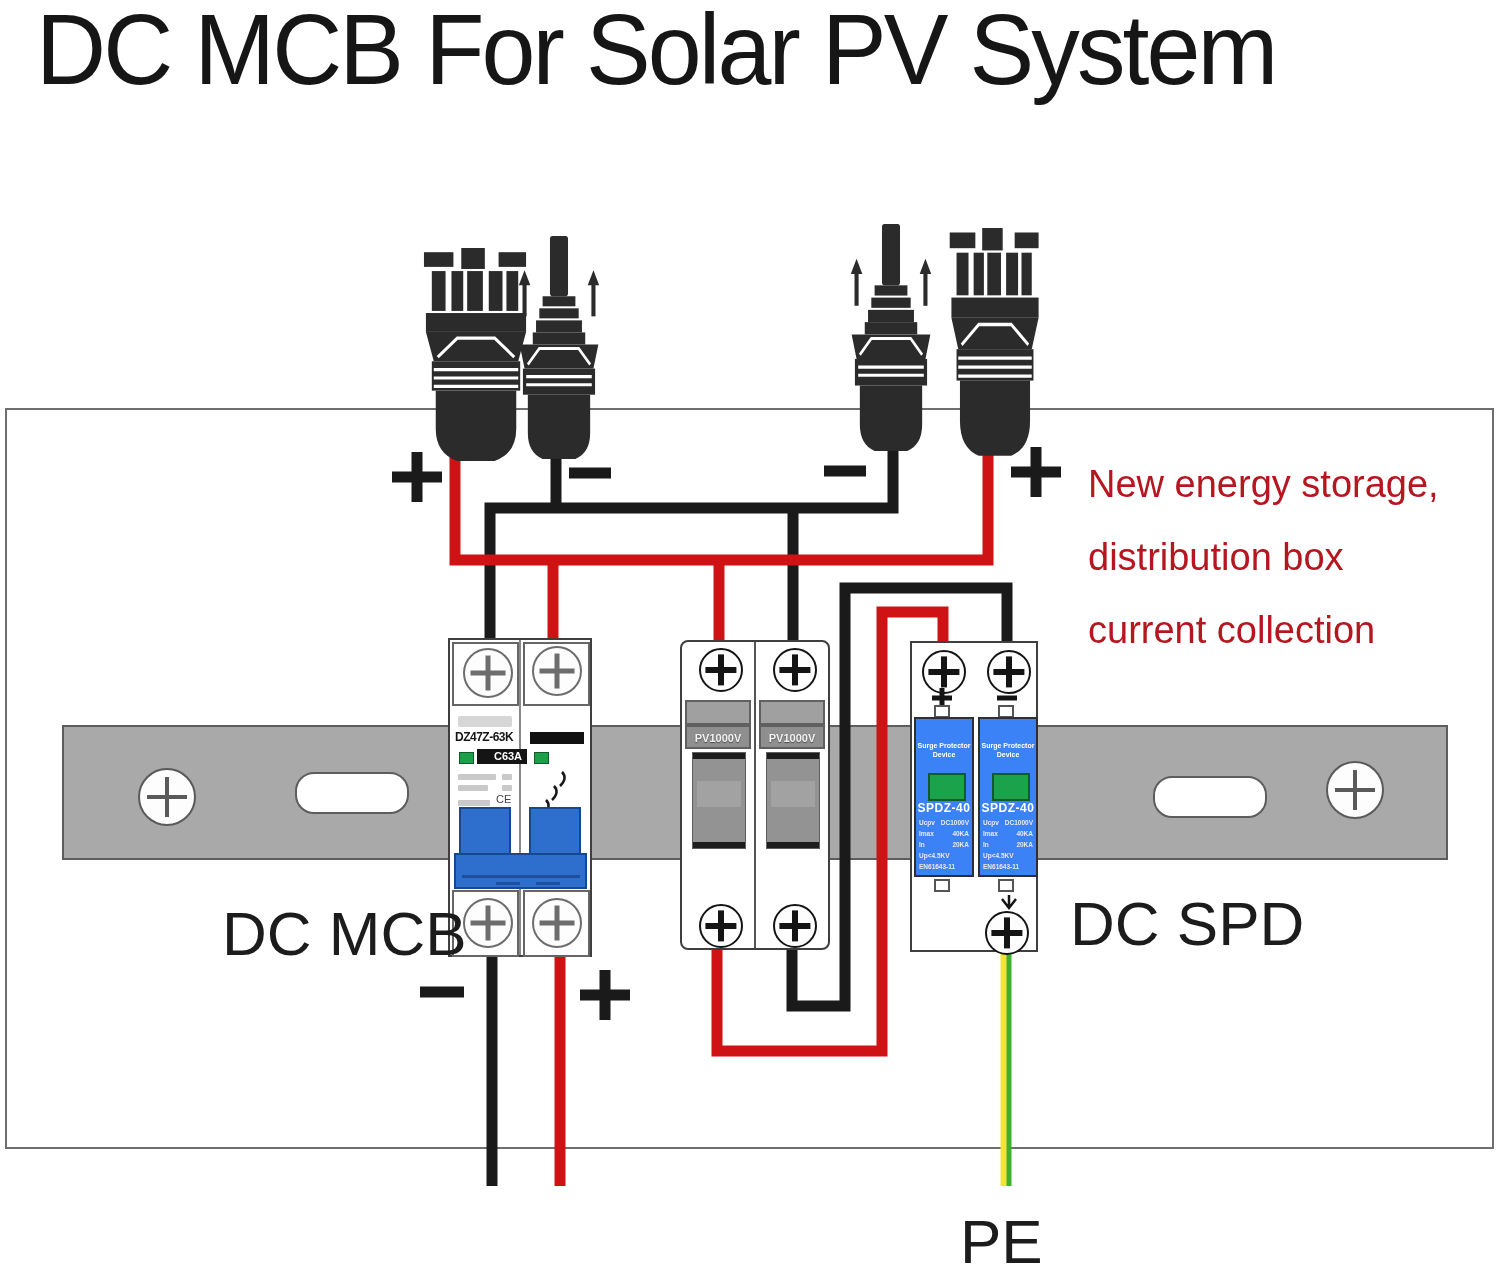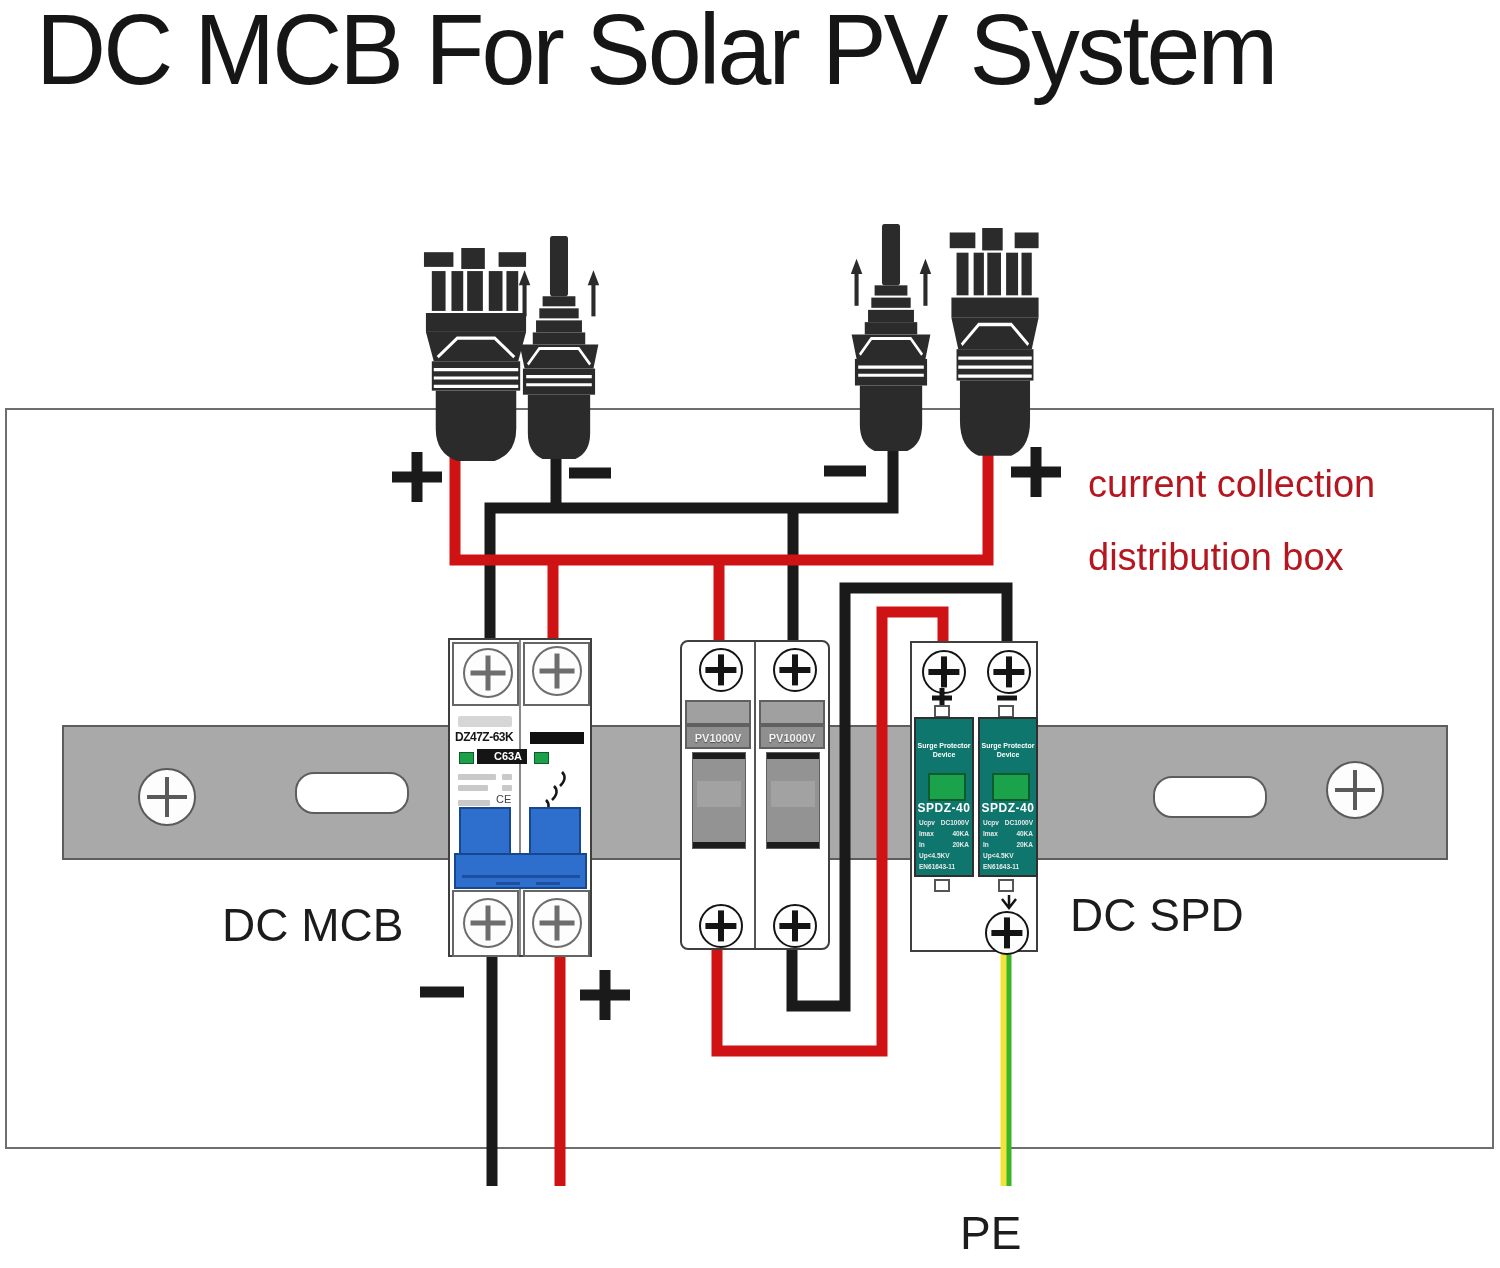--- a/index.html
+++ b/index.html
@@ -1,21 +1,21 @@
 <!DOCTYPE html>
 <html><head>
 <meta charset="utf-8">
 <style>
   html,body{margin:0;padding:0;background:#fff;}
   .stage{position:relative;width:1500px;height:1268px;background:#fff;overflow:hidden;
          font-family:"Liberation Sans","DejaVu Sans",sans-serif;color:#161616;}
   .abs{position:absolute;}
   .title{font-size:100px;letter-spacing:-3px;white-space:nowrap;transform:scaleX(.97);
          transform-origin:left top;font-weight:400;}
-  .biglabel{font-size:46px;color:#1c1c1c;white-space:nowrap;}
+  .biglabel{font-size:62px;color:#1c1c1c;white-space:nowrap;}
   .annot{font-size:38px;line-height:73px;font-weight:500;white-space:nowrap;}
   .outerbox{border:2px solid #6e6e6e;background:#fff;}
   .rail{background:#a9a9a9;border:2px solid #5d5d5d;}
   .slot{background:#fff;border:2px solid #5d5d5d;border-radius:19px;}
   .screw{position:absolute;border-radius:50%;background:#fdfdfd;}
   .screw::before,.screw::after{content:"";position:absolute;left:50%;top:50%;transform:translate(-50%,-50%);}
   .screwR{border:2px solid #5a5a5a;}
   .screwR::before{width:74%;height:4px;background:#5a5a5a;}
   .screwR::after{height:74%;width:4px;background:#5a5a5a;}
   .screwG{border:2px solid #6d6d6d;}
@@ -31,21 +31,21 @@
   .greensq{position:absolute;background:#1da04a;border:1px solid #0d5c2a;}
   .badge{position:absolute;background:#151515;color:#fff;font-weight:bold;font-size:11px;
          text-align:center;line-height:15px;padding-left:12px;}
   .blue{position:absolute;background:#2e6fce;border:2px solid #17478f;box-sizing:border-box;}
   .blueline{position:absolute;background:#1c4f9f;}
   .lid{position:absolute;background:#a0a0a0;border:2px solid #606060;box-sizing:border-box;}
   .band{position:absolute;background:#8f8f8f;border:2px solid #606060;box-sizing:border-box;
         color:#f2f2f2;font-size:11px;font-weight:bold;text-align:center;text-shadow:0 1px 1px #4a4a4a;}
   .barrel{position:absolute;background:#939393;border:1px solid #5e5e5e;}
   .rim{position:absolute;left:0;width:100%;height:6px;background:#1d1d1d;}
-  .module{position:absolute;background:#0f766e;border:2px solid #2f2f2f;box-sizing:border-box;color:#fff;padding-left:47px;}
+  .module{position:absolute;background:#3b82f6;border:2px solid #2f2f2f;box-sizing:border-box;color:#fff;padding-left:47px;}
   .modhead{position:absolute;left:0;width:100%;text-align:center;font-size:7px;font-weight:bold;line-height:9px;}
   .modmodel{position:absolute;left:0;width:100%;text-align:center;font-size:12px;font-weight:bold;letter-spacing:.5px;}
   .specrow{position:absolute;left:3px;right:3px;display:flex;justify-content:space-between;
            font-size:6.5px;font-weight:bold;color:#e9e9e9;line-height:11px;}
   .tab{position:absolute;background:#fff;border:2px solid #555;box-sizing:border-box;}
 </style>
 </head>
 <body>
 
 <div class="stage">
@@ -276,21 +276,22 @@
       <use href="#mc4m"></use>
     </svg>
   <svg class="abs" style="left:850px;top:224px;" width="82" height="230" viewBox="0 0 100 225" preserveAspectRatio="none">
       <use href="#mc4m"></use>
     </svg>
   <svg class="abs" style="left:948px;top:228px;" width="94" height="230" viewBox="0 0 110 205" preserveAspectRatio="none">
       <use href="#mc4f"></use>
     </svg>
 
   <div class="abs annot" style="left:1088px;top:448px;color:#b5161f;">
+    <div>New energy storage,</div>
+    <div>distribution box</div>
     <div>current collection</div>
-    <div>distribution box</div>
   </div>
 
   <div class="abs biglabel" style="left:222px;top:898px;">DC MCB</div>
   <div class="abs biglabel" style="left:1070px;top:888px;">DC SPD</div>
   <div class="abs biglabel" style="left:960px;top:1206px;">PE</div>
 
 </div>
 
 </body></html>

